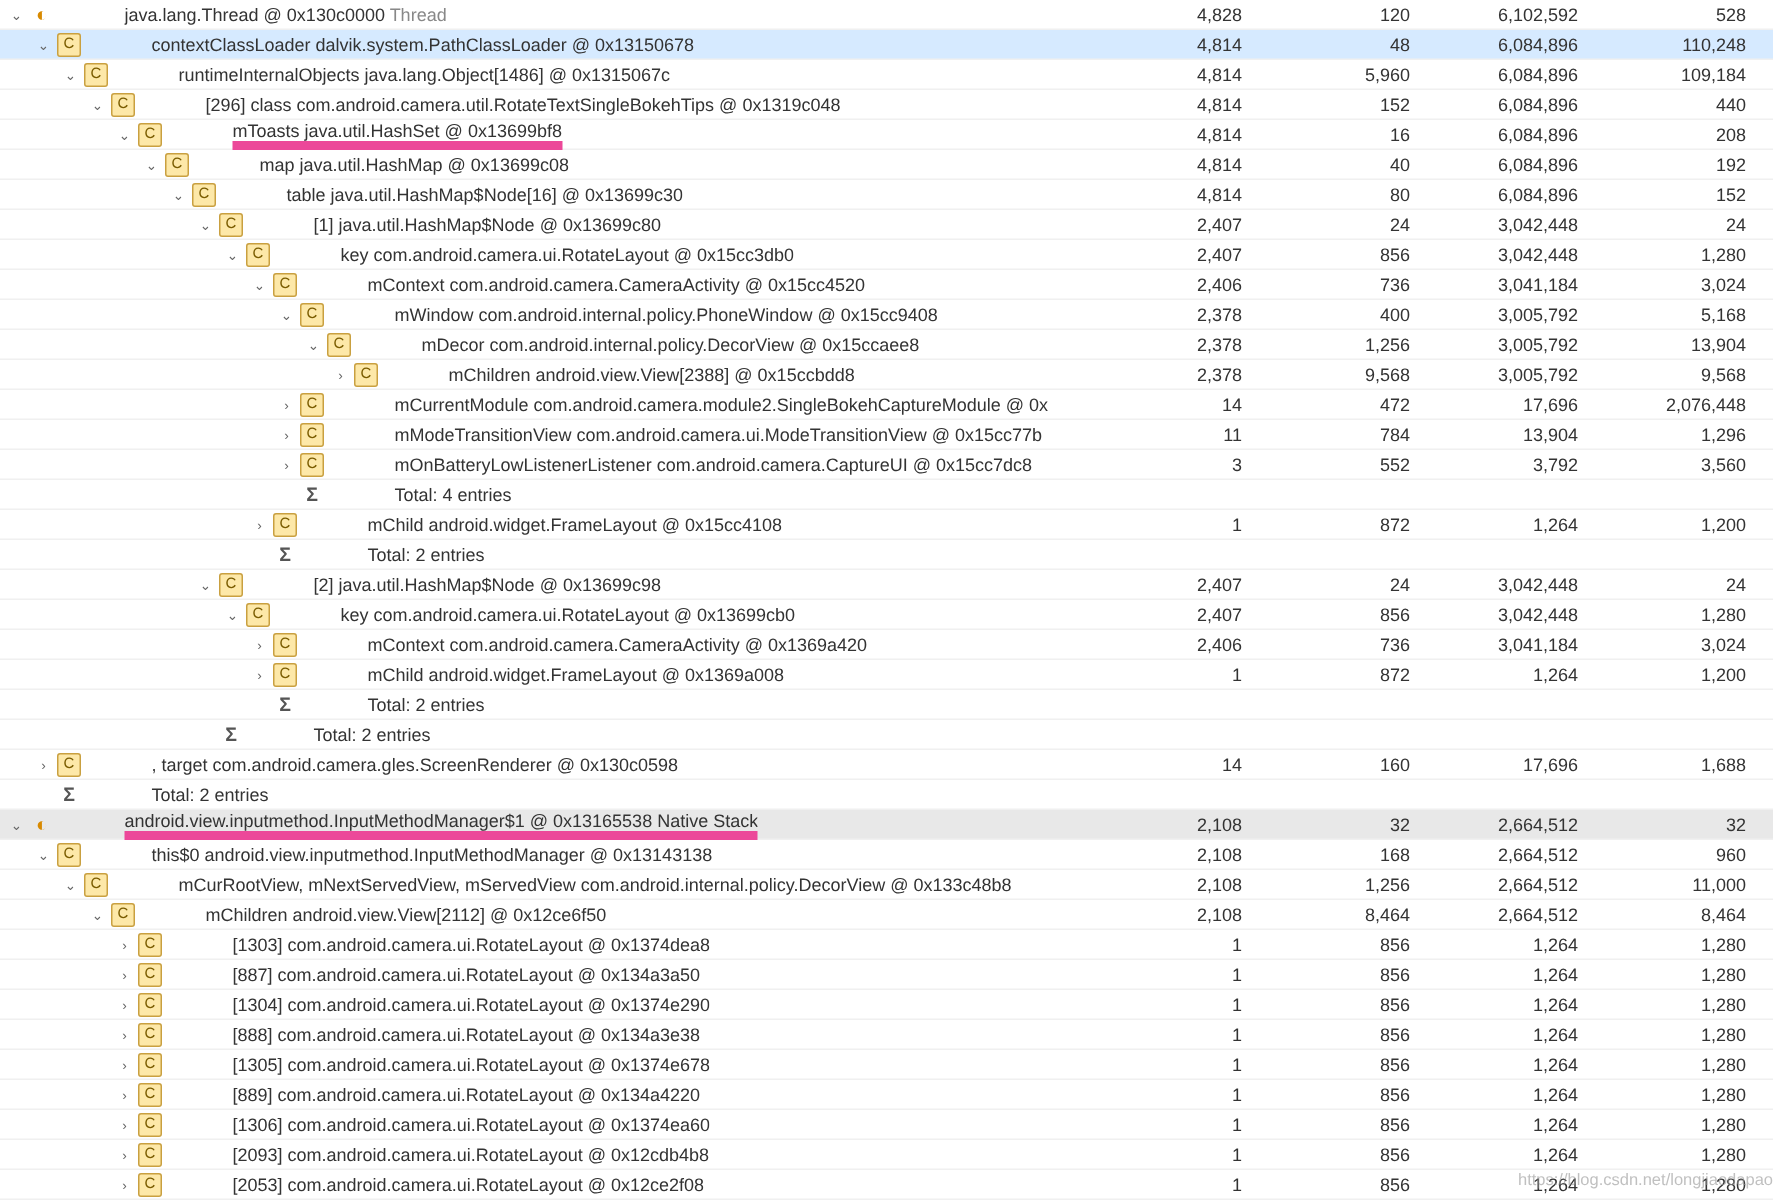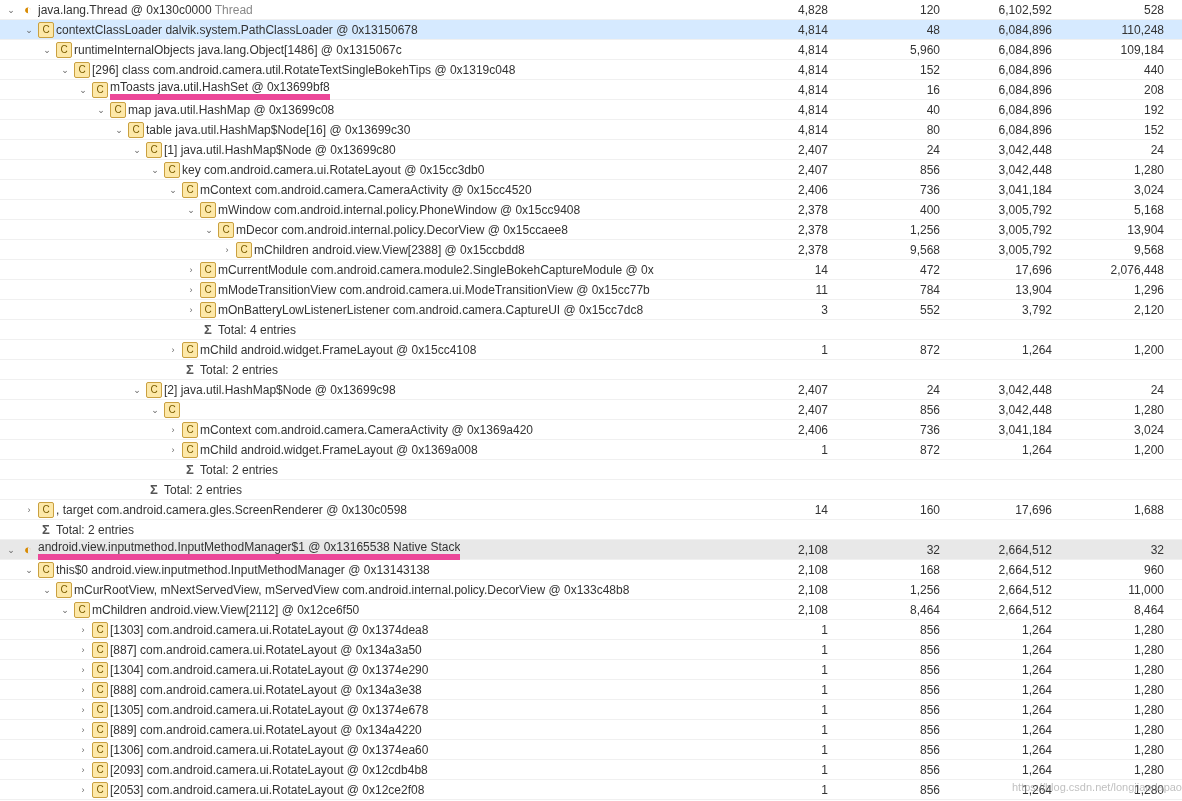--- a/index.html
+++ b/index.html
@@ -46,21 +46,21 @@
   margin: 0 2px;
   flex-shrink: 0;
   display: inline-flex;
   align-items: center;
   justify-content: center;
   font-size: 10px;
 }
 .ic-class { background: #fde8a8; border: 1px solid #c9a040; border-radius: 2px; color: #7a5c00; }
 .ic-thread { color: #d88a00; font-size: 13px; }
 .ic-sigma { color: #555; font-size: 13px; font-weight: bold; }
-.label { overflow: hidden; text-overflow: ellipsis; }
+.label { overflow: hidden; text-overflow: ellipsis; margin-left: 45px; }
 .label b { font-weight: normal; }
 .type-suffix { color: #888; }
 .num-cell {
   width: 112px;
   text-align: right;
   padding-right: 18px;
   flex-shrink: 0;
 }
 .underline-red {
   border-bottom: 6px solid #ec4899;
@@ -352,21 +352,21 @@
         <span class="indent"></span>
         <span class="indent"></span>
         <span class="indent"></span>
         <span class="toggle">›</span>
         <span class="icon ic-class">C</span>
         <span class="label"><b>mOnBatteryLowListenerListener</b> com.android.camera.CaptureUI @ 0x15cc7dc8</span>
       </div>
       <div class="num-cell">3</div>
       <div class="num-cell">552</div>
       <div class="num-cell">3,792</div>
-      <div class="num-cell">2,120</div>
+      <div class="num-cell">3,560</div>
     </div>
     <div class="row">
       <div class="name-cell">
         <span class="indent"></span>
         <span class="indent"></span>
         <span class="indent"></span>
         <span class="indent"></span>
         <span class="indent"></span>
         <span class="indent"></span>
         <span class="indent"></span>
@@ -445,20 +445,21 @@
         <span class="indent"></span>
         <span class="indent"></span>
         <span class="indent"></span>
         <span class="indent"></span>
         <span class="indent"></span>
         <span class="indent"></span>
         <span class="indent"></span>
         <span class="indent"></span>
         <span class="toggle">⌄</span>
         <span class="icon ic-class">C</span>
+        <span class="label"><b>key</b> com.android.camera.ui.RotateLayout @ 0x13699cb0</span>
       </div>
       <div class="num-cell">2,407</div>
       <div class="num-cell">856</div>
       <div class="num-cell">3,042,448</div>
       <div class="num-cell">1,280</div>
     </div>
     <div class="row">
       <div class="name-cell">
         <span class="indent"></span>
         <span class="indent"></span>

